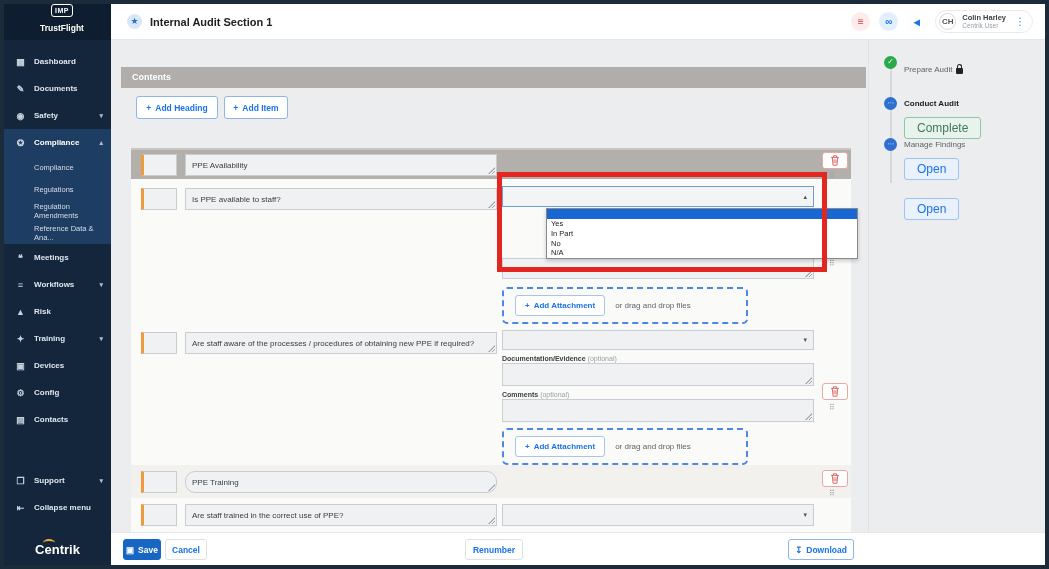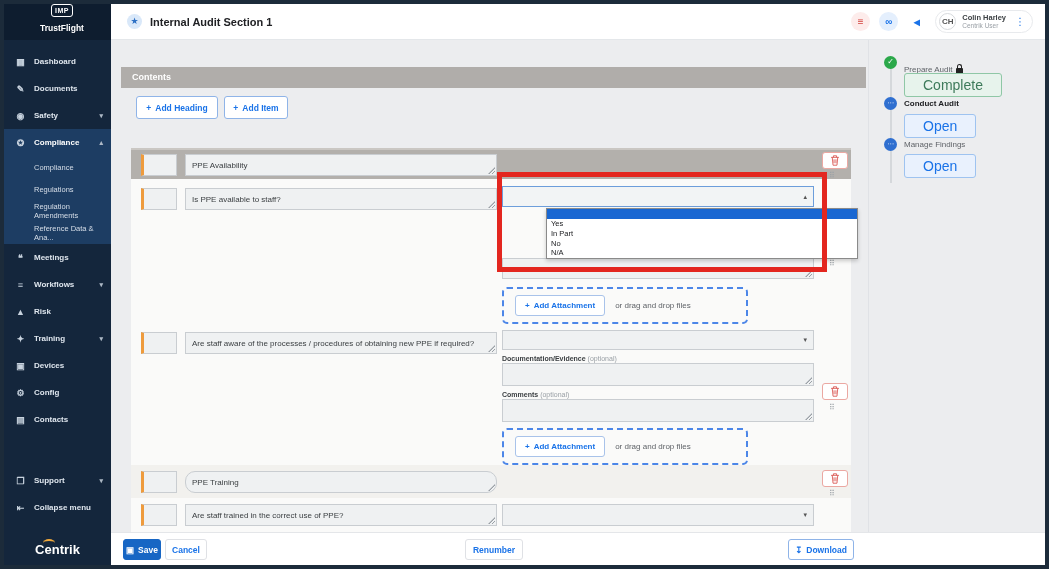--- a/index.html
+++ b/index.html
@@ -83,21 +83,21 @@
   
   .wf-divider { position:absolute; left:757px; top:0; bottom:0; width:1px; background:#e0e2e6; }
   .wf-line { position:absolute; left:779px; top:28px; width:2px; height:115px; background:#d5d8db; }
   .wf-circle { position:absolute; left:773px; width:13px; height:13px; border-radius:50%; color:#fff; font-size:8px; line-height:12px; text-align:center; z-index:2; }
   .wf-circle.done { background:#2ba84a; }
   .wf-circle.dots { background:#2f6fd0; font-size:7px; letter-spacing:-.5px; }
   .wf-label { position:absolute; left:793px; font-size:8px; color:#5f6368; display:flex; align-items:center; gap:4px; }
   .wf-label.bold { font-weight:bold; color:#202124; }
   .lock { display:inline-block; width:7px; height:6px; background:#222; border-radius:1px; position:relative; top:1px; }
   .lock::before { content:""; position:absolute; top:-4px; left:1px; width:3px; height:3px; border:1.5px solid #222; border-bottom:none; border-radius:3px 3px 0 0; }
-  .wf-badge { position:absolute; left:793px; font-size:14px; border-radius:3px; padding:3px 18px; cursor:pointer; }
+  .wf-badge { position:absolute; left:793px; font-size:12px; border-radius:3px; padding:3px 12px; cursor:pointer;margin-top:44px; }
   .wf-badge.green { background:#e7f3ec; border:1px solid #8fc7a6; color:#3d7a5a; }
   .wf-badge.blue { background:#e9f1fd; border:1px solid #9ec3f0; color:#1a73e8; }
 
   
   .footer { position:absolute; left:111px; right:4px; bottom:4px; height:33px; background:#fff; border-top:1px solid #e4e6e9; }
   .f-btn { position:absolute; top:6px; height:21px; border-radius:3px; font-size:8.5px; font-weight:bold; display:flex; align-items:center; justify-content:center; gap:4px; cursor:pointer; }
   .f-save { left:12px; width:38px; background:#1766c4; color:#fff; border:1px solid #1766c4; }
   .f-cancel { left:54px; width:42px; background:#fff; color:#1a73e8; border:1px solid #dfe1e5; }
   .f-renumber { left:354px; width:58px; background:#fff; color:#1a73e8; border:1px solid #dfe1e5; }
   .f-download { left:677px; width:66px; background:#fff; color:#1a73e8; border:1px solid #8fb4e8; }

